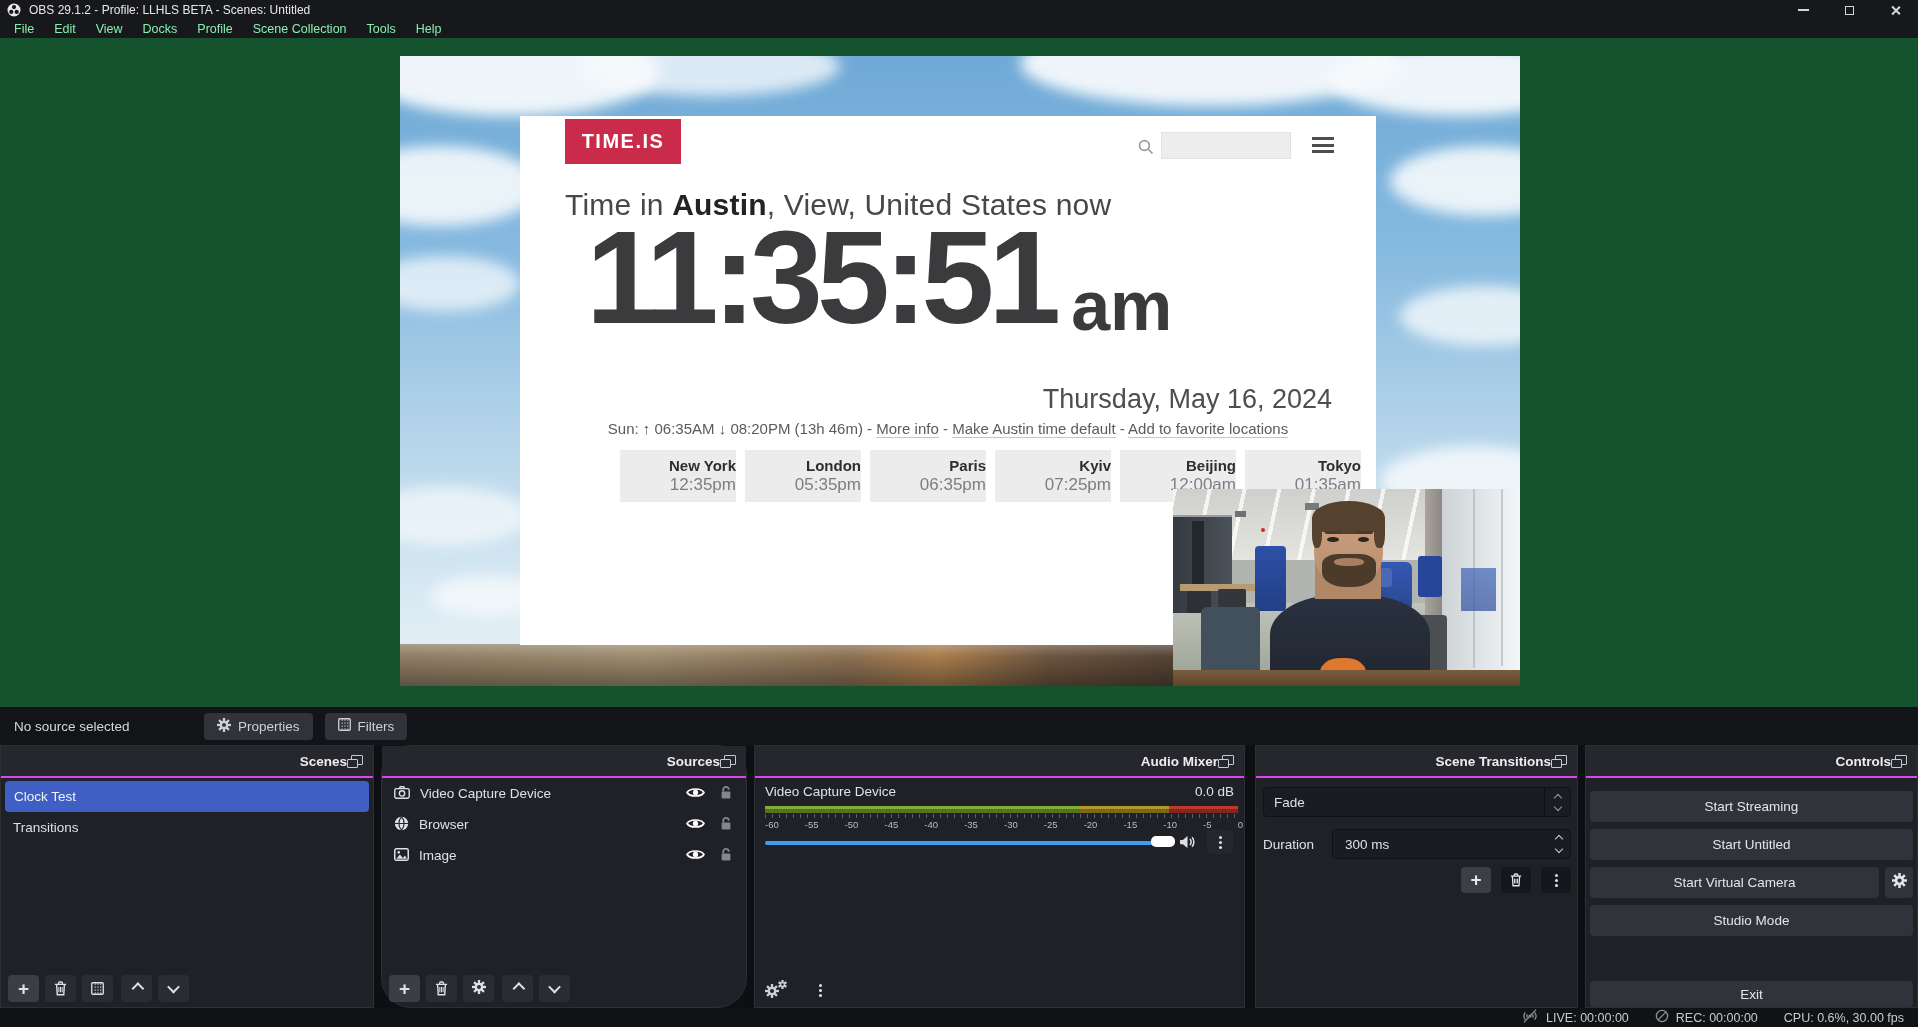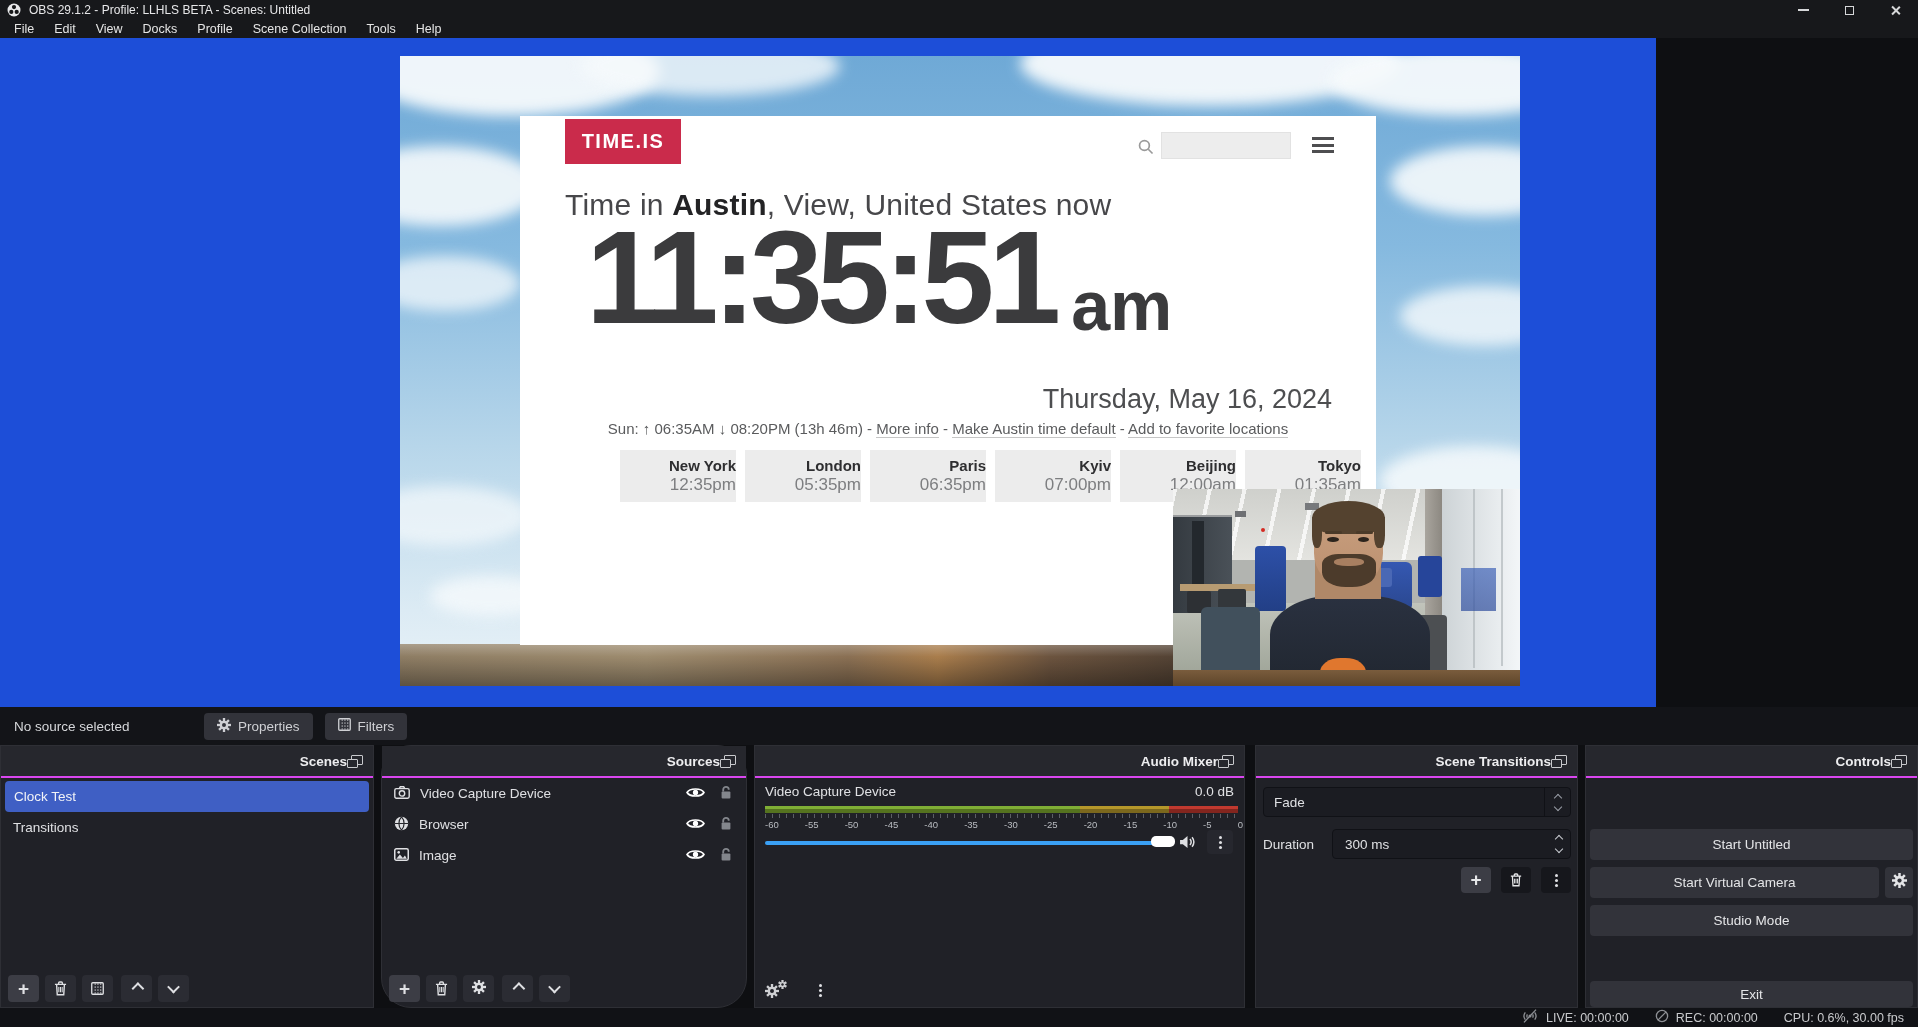--- a/index.html
+++ b/index.html
@@ -14,25 +14,25 @@
   .win-btn { width:46px; height:20px; display:flex; align-items:center; justify-content:center; }
   .glyph-min { width:11px; height:2px; background:#d6d7d9; }
   .glyph-max { width:9px; height:9px; border:1.5px solid #d6d7d9; }
   .glyph-close { position:relative; width:11px; height:11px; }
   .glyph-close::before,.glyph-close::after { content:""; position:absolute; left:5px; top:0;
     width:1.6px; height:11px; background:#d6d7d9; }
   .glyph-close::before { transform:rotate(45deg); } .glyph-close::after { transform:rotate(-45deg); }
 
   
   #menubar { position:absolute; left:0; top:20px; width:1918px; height:18px; background:#17181b;
-    display:flex; align-items:center; padding-left:4px; color:#e5e5e5; font-size:12.5px; }
+    display:flex; align-items:center; padding-left:4px; color:#86efac; font-size:12.5px; }
   #menubar .menu-item { padding:0 10px; height:18px; display:flex; align-items:center; }
 
   
-  #preview { position:absolute; left:0; top:38px; width:1656px; height:669px; background:#1d4ed8; }
+  #preview { position:absolute; left:0; top:38px; width:1918px; height:669px; background:#14532d; }
   #scene { position:absolute; left:400px; top:18px; width:1120px; height:630px;
     background:linear-gradient(180deg,#6fa9d6 0%,#85b9df 30%,#b7d6ea 62%,#dcebf4 88%,#e9f2f7 100%); overflow:hidden; }
   .cloud { position:absolute; background:#f6fafc; border-radius:50%; filter:blur(7px); opacity:.95; }
   #desert { position:absolute; left:0; bottom:0; width:1120px; height:42px;
     background:linear-gradient(90deg,#8e7d64 0%,#9d8b6e 22%,#8a7054 40%,#a97d4c 48%,#6c543f 58%,#473a2f 75%,#342b23 92%,#2c251f 100%); }
   #desert::after { content:""; position:absolute; inset:0;
     background:linear-gradient(180deg,rgba(255,255,255,.25) 0%,rgba(0,0,0,0) 30%,rgba(0,0,0,.35) 100%); }
 
   
   #timeis { position:absolute; left:120px; top:60px; width:856px; height:529px; background:#ffffff; z-index:2; }
@@ -235,21 +235,21 @@
         <div class="ti-city">
             <div class="cn">London</div>
             <div class="ct">05:35pm</div>
           </div>
         <div class="ti-city">
             <div class="cn">Paris</div>
             <div class="ct">06:35pm</div>
           </div>
         <div class="ti-city">
             <div class="cn">Kyiv</div>
-            <div class="ct">07:00pm</div>
+            <div class="ct">07:25pm</div>
           </div>
         <div class="ti-city">
             <div class="cn">Beijing</div>
             <div class="ct">12:00am</div>
           </div>
         <div class="ti-city">
             <div class="cn">Tokyo</div>
             <div class="ct">01:35am</div>
           </div>
       </div>
@@ -566,20 +566,21 @@
         <span class="dots"></span>
       </div>
   </div>
 </div>
 
 <div class="panel" style="left:1585px; width:333px;">
   <div class="panel-header">
     <span class="panel-title">Controls</span>
     <span class="popup"></span>
   </div>
+  <div class="ctl-btn" style="top:45px;">Start Streaming</div>
   <div class="ctl-btn" style="top:83px;">Start Untitled</div>
   <div class="ctl-btn" style="top:121px; width:289px;">Start Virtual Camera</div>
   <div id="vcam-gear">
     <span><svg width="15" height="15" viewBox="-12 -12 24 24">
           <g fill="#e4e5e7">
             <rect x="-2" y="-12" width="4" height="6"></rect>
             <rect x="-2" y="-12" width="4" height="6" transform="rotate(45)"></rect>
             <rect x="-2" y="-12" width="4" height="6" transform="rotate(90)"></rect>
             <rect x="-2" y="-12" width="4" height="6" transform="rotate(135)"></rect>
             <rect x="-2" y="-12" width="4" height="6" transform="rotate(180)"></rect>

